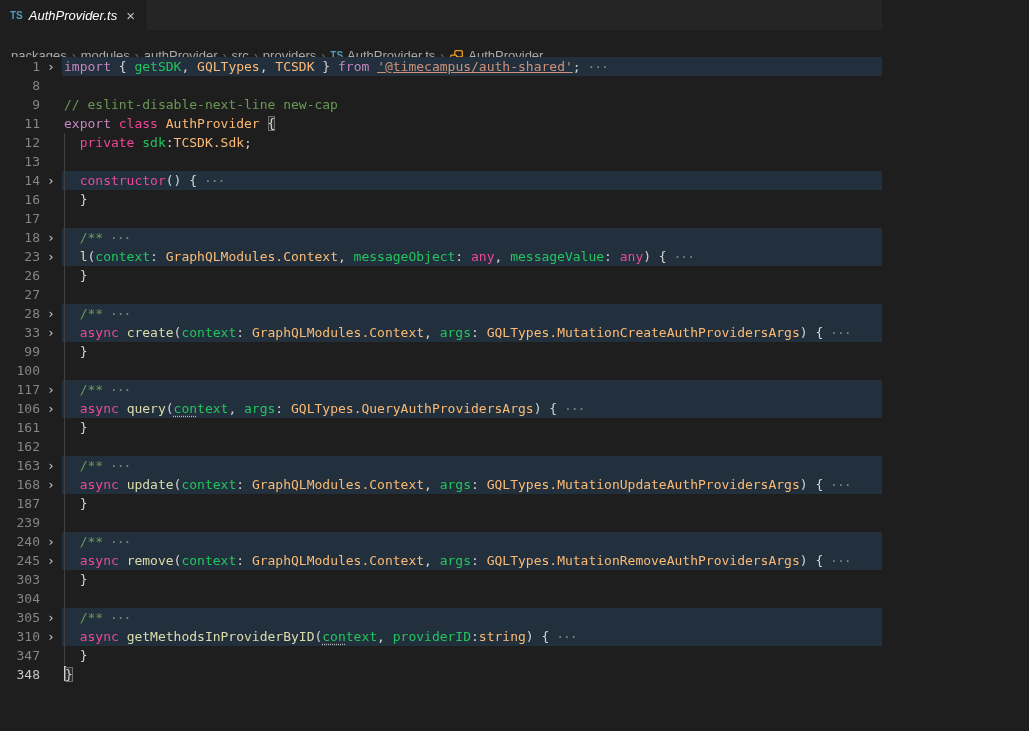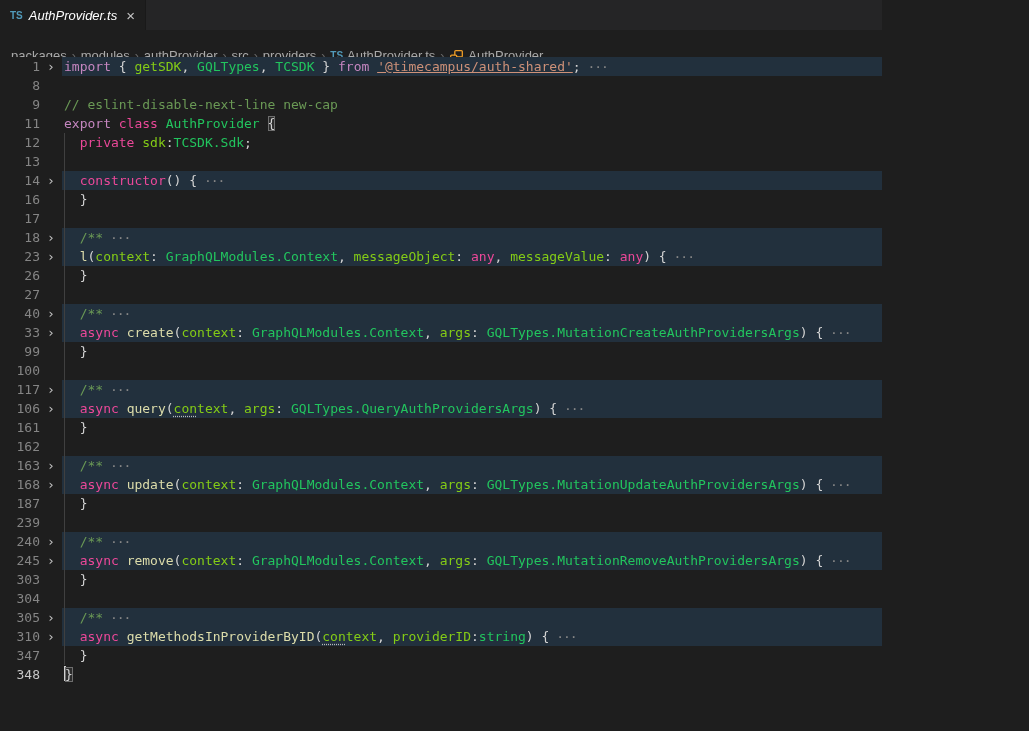--- a/index.html
+++ b/index.html
@@ -25,22 +25,22 @@
           font-family:"DejaVu Sans Mono","Liberation Mono",monospace;font-size:13px;}
   .row{height:19px;display:flex;position:relative;line-height:19px;}
   .gutter{width:62px;flex:none;display:flex;background:#1e1e1e;z-index:2;}
   .lnum{width:40px;text-align:right;color:#858585;cursor:pointer;}
   .row.active .lnum{color:#c6c6c6;}
   .foldcol{width:22px;text-align:center;color:#c5c5c5;cursor:pointer;font-size:13px;}
   .content{flex:1;white-space:pre;padding-left:2px;position:relative;color:#d4d4d4;}
   .row.hl .content{background:#22303d;}
   .guide{position:absolute;left:64px;top:0;bottom:0;width:1px;background:#404040;z-index:1;}
   
-  .kw{color:#c586c0;} .kw2{color:#ec4899;} .fn{color:#dcdcaa;} .var{color:#84cc16;}
-  .type{color:#22c55e;} .str{color:#ce9178;text-decoration:underline;} .cmt{color:#6a9955;} .pun{color:#d4d4d4;}
+  .kw{color:#c586c0;} .kw2{color:#ec4899;} .fn{color:#dcdcaa;} .var{color:#22c55e;}
+  .type{color:#fdba74;} .str{color:#ce9178;text-decoration:underline;} .cmt{color:#6a9955;} .pun{color:#d4d4d4;}
   .fold{color:#868686;letter-spacing:-1px;}
   .hint{text-decoration:underline dotted #b9b9b9;text-underline-offset:3px;}
   .match{outline:1px solid #6e6e6e;outline-offset:-1px;background:rgba(110,110,110,.18);}
   .cursor{display:inline-block;width:2px;height:15px;background:#d0d0d0;
           vertical-align:-2px;margin-right:-1px;}
 </style>
 </head>
 <body>
 
 <div id="app">
@@ -177,21 +177,21 @@
         <span class="guide"></span>
         <div class="gutter">
           <span class="lnum">27</span>
           <span class="foldcol"></span>
         </div>
         <div class="content"></div>
       </div>
       <div class="row hl">
         <span class="guide"></span>
         <div class="gutter">
-          <span class="lnum">40</span>
+          <span class="lnum">28</span>
           <span class="foldcol">›</span>
         </div>
         <div class="content"><span class="pun">  </span><span class="cmt">/**</span><span class="fold"> ···</span></div>
       </div>
       <div class="row hl">
         <span class="guide"></span>
         <div class="gutter">
           <span class="lnum">33</span>
           <span class="foldcol">›</span>
         </div>

